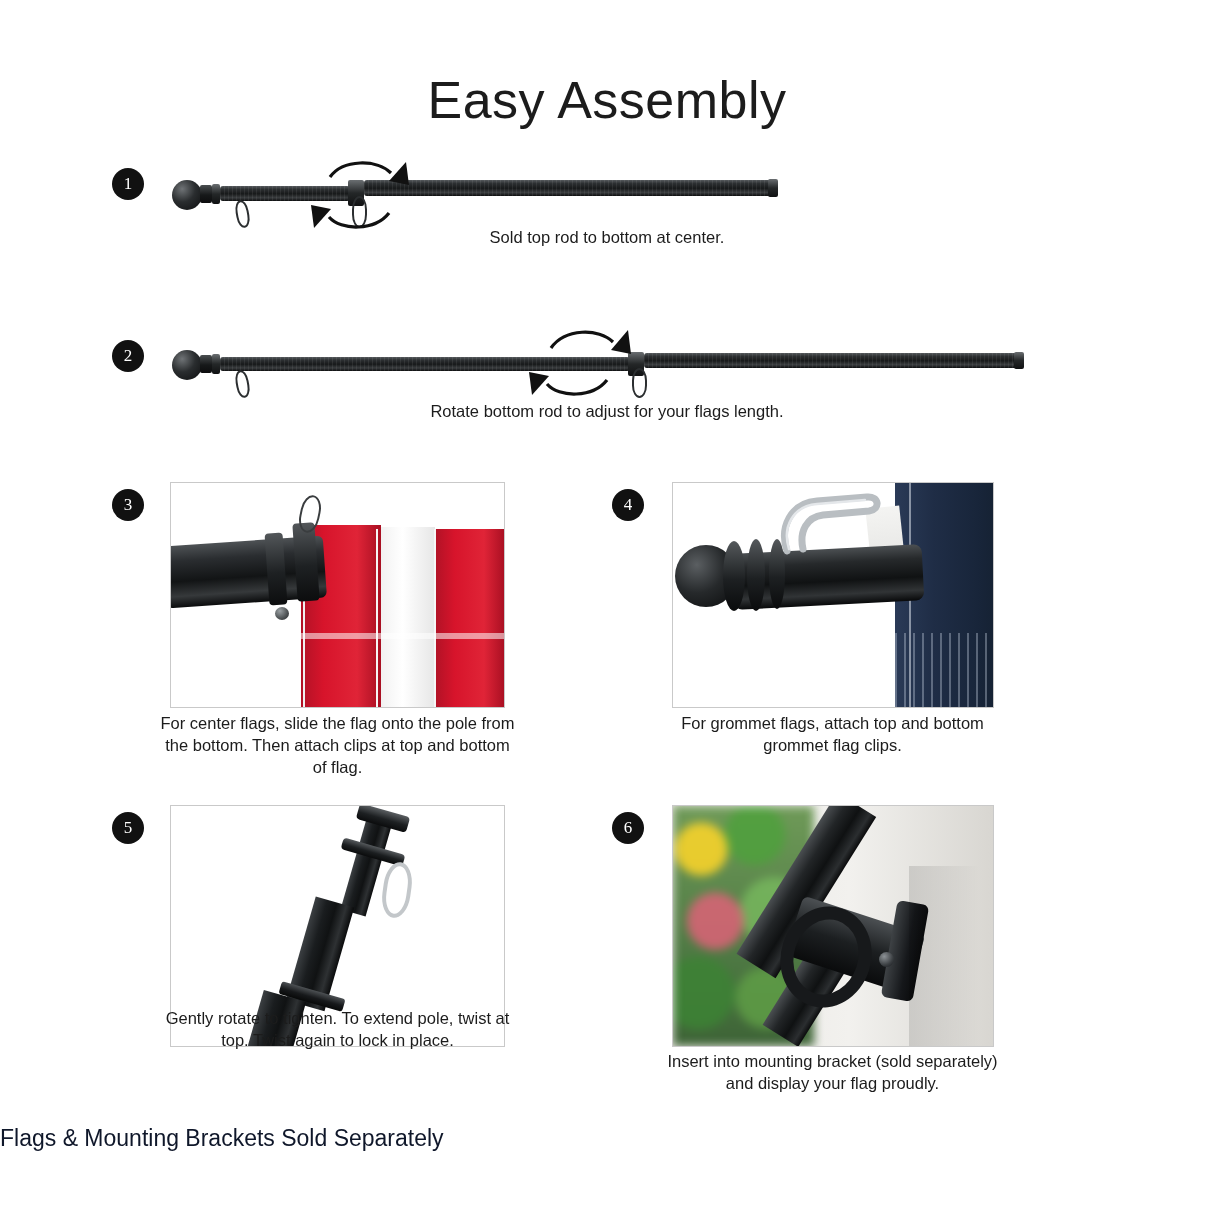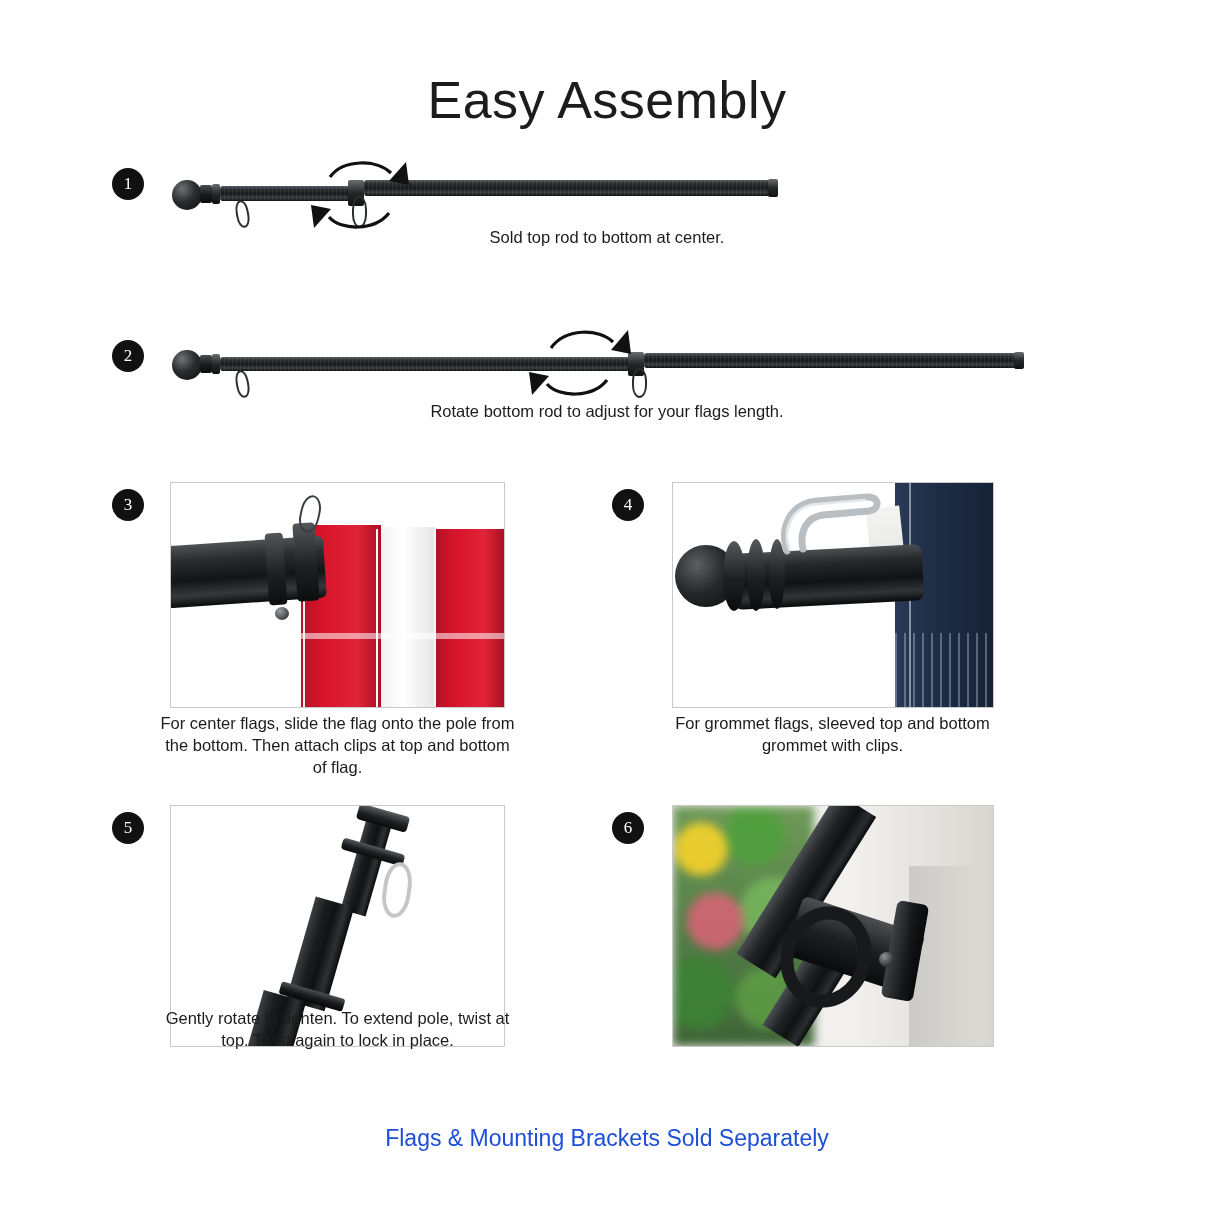--- a/index.html
+++ b/index.html
@@ -195,23 +195,22 @@
     border-radius: 50%;
     background: transparent;
   }
 
   
   .footer {
     position: absolute;
     left: 0;
     top: 1125px;
     width: 1214px;
-    text-align: center;
     font-size: 23px;
-    color: #1d4ed8;
+    color: #0f172a;
   }
 </style>
 </head>
 <body>
 
 <div class="page">
 
   <div class="title">Easy Assembly</div>
 
   <div class="badge" style="left:112px; top:168px;">1</div>
@@ -314,21 +313,21 @@
 
       <div style="position:absolute; left:104px; top:10px; width:106px; height:62px;">
         <svg width="106" height="62" viewBox="0 0 106 62">
           <path d="M10 58 C 2 34, 14 10, 40 8 L 90 4 C 102 3, 104 16, 92 18 L 46 22 C 30 24, 22 38, 26 56" stroke="#b9bec2" stroke-width="7" fill="none" stroke-linecap="round"></path>
           <path d="M12 56 C 5 34, 16 13, 40 11 L 88 7" stroke="#e4e7ea" stroke-width="2.5" fill="none" stroke-linecap="round"></path>
         </svg>
       </div>
     </div>
   </div>
 
-  <div class="caption" style="left:660px; top:712px; width:345px;">For grommet flags, sleeved top and bottom grommet with clips.</div>
+  <div class="caption" style="left:660px; top:712px; width:345px;">For grommet flags, attach top and bottom grommet flag clips.</div>
 
   <div class="badge" style="left:112px; top:812px;">5</div>
 
   <div class="panel" style="left:170px; top:805px; width:333px; height:240px;">
     <div class="panel-inner">
       <div class="p5-bg"></div>
 
       <div class="p5-seg" style="left:198px; top:6px; width:26px; height:105px; transform: rotate(16deg); transform-origin: top center;"></div>
 
       <div style="position:absolute; left:186px; top:4px; width:52px; height:16px; border-radius:4px; transform: rotate(16deg);
@@ -362,16 +361,17 @@
       <div class="p6-bracket" style="left:118px; top:108px; width:128px; height:62px; transform: rotate(18deg);"></div>
       <div class="p6-ring" style="left:108px; top:100px; width:64px; height:76px; transform: rotate(18deg);"></div>
       <div style="position:absolute; left:216px; top:96px; width:32px; height:98px; border-radius:6px; transform: rotate(10deg);
                   background:linear-gradient(to right,#3e4245,#15171a 60%,#0a0b0c);"></div>
       <div style="position:absolute; left:206px; top:146px; width:15px; height:15px; border-radius:50%;
                   background:radial-gradient(circle at 35% 30%, #8d9296, #3b3f42 60%, #14161a);"></div>
       <div style="position:absolute; left:236px; top:60px; width:70px; height:180px; background:linear-gradient(to right, rgba(0,0,0,0.12), rgba(0,0,0,0));"></div>
     </div>
   </div>
 
+  <div class="caption" style="left:660px; top:1050px; width:345px;">Insert into mounting bracket (sold separately) and display your flag proudly.</div>
 
   <div class="footer">Flags &amp; Mounting Brackets Sold Separately</div>
 
 </div>
 
 </body></html>

